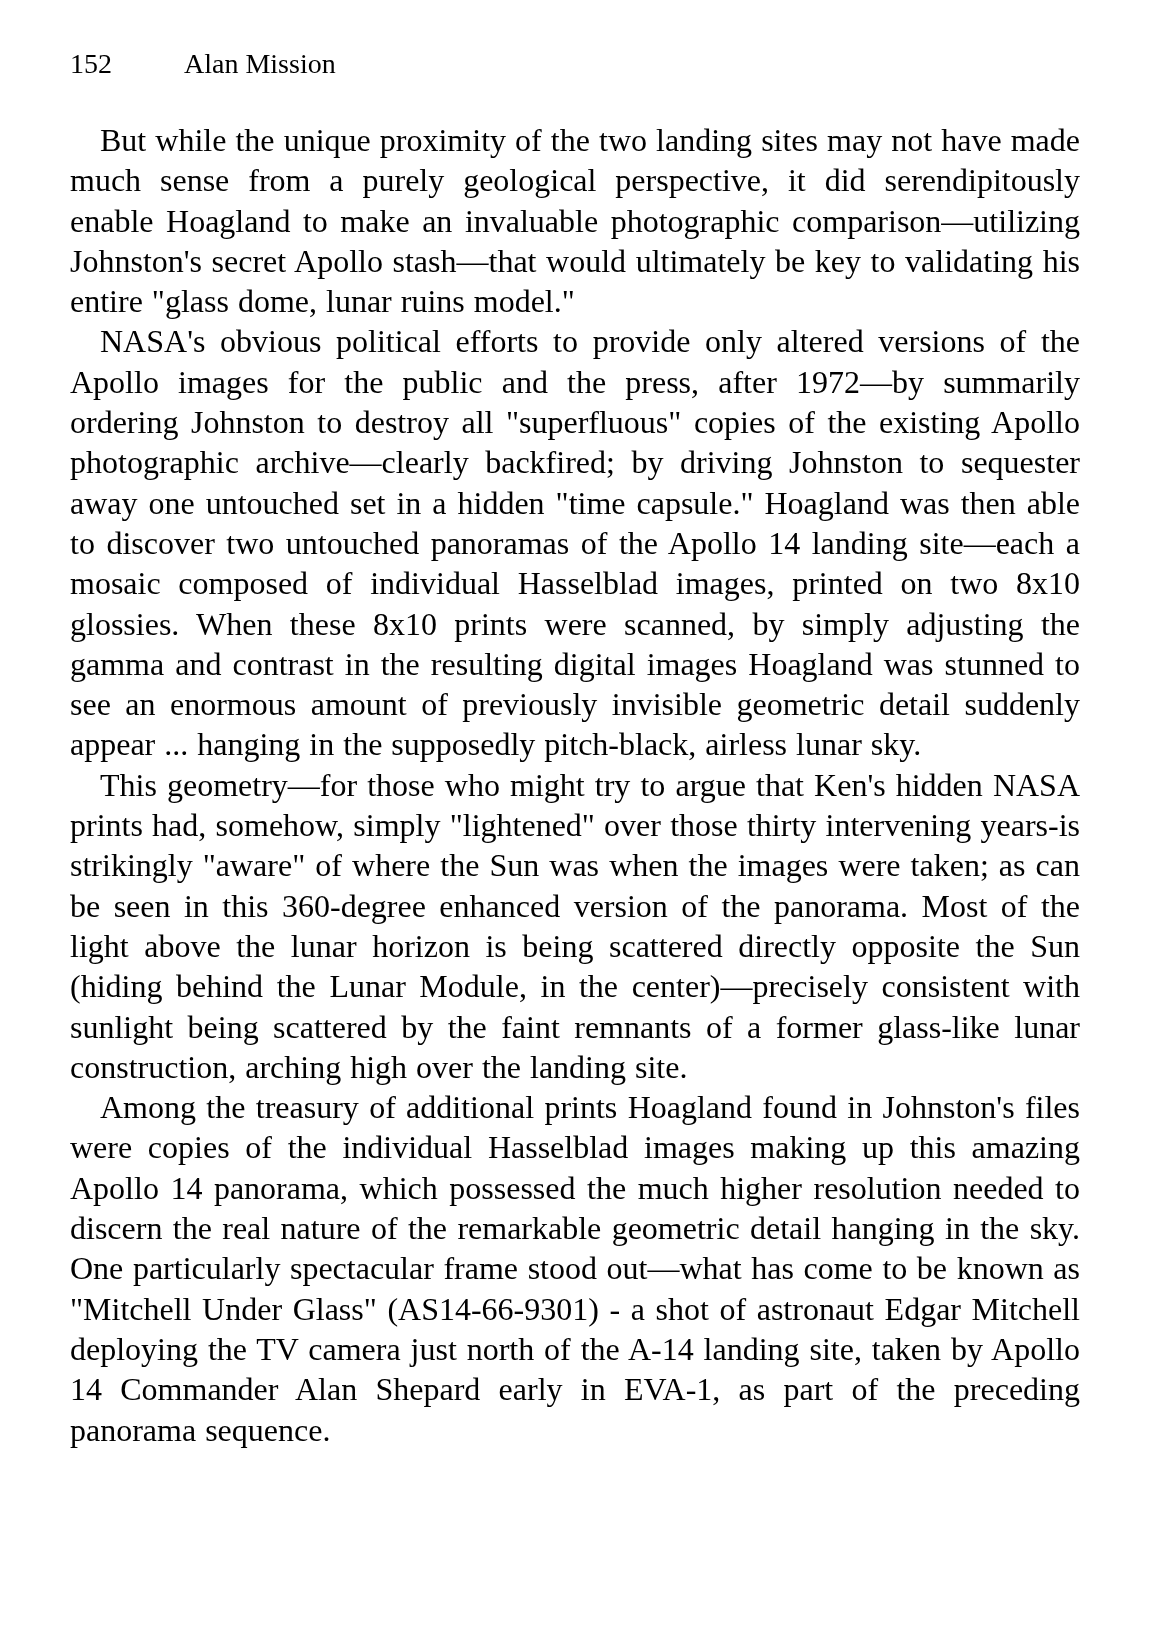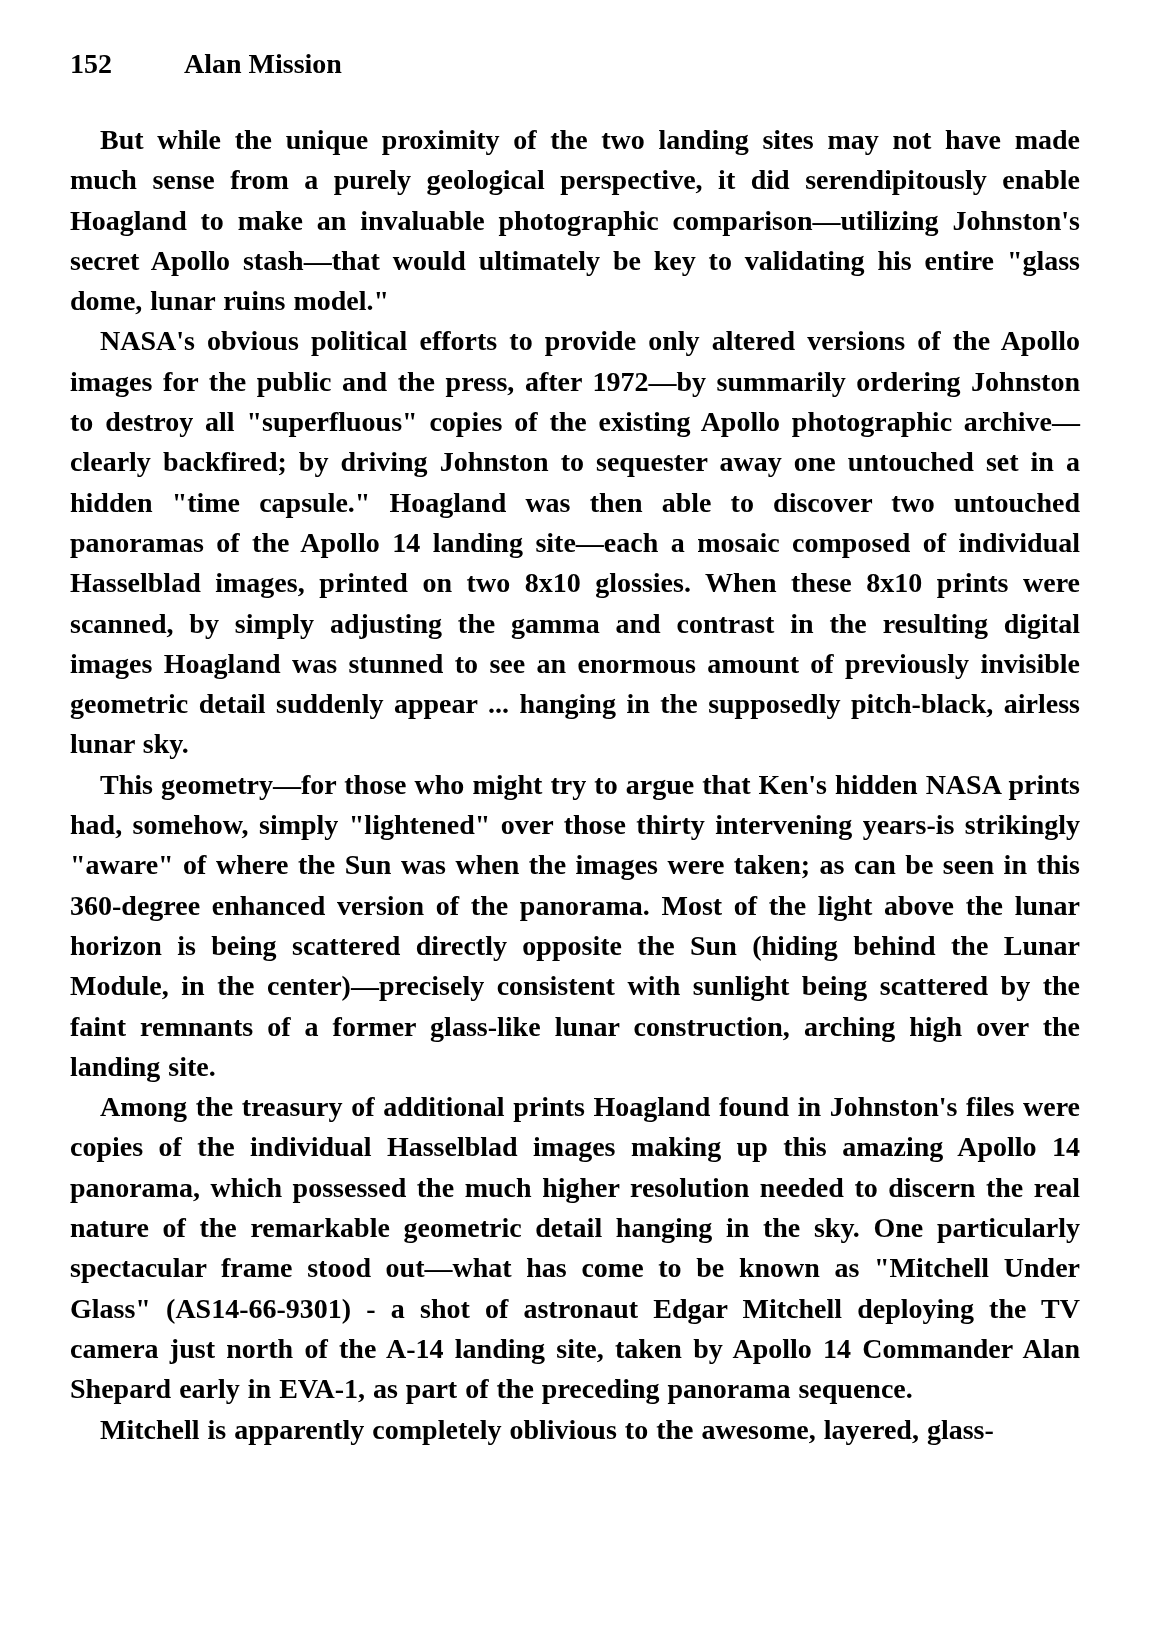--- a/index.html
+++ b/index.html
@@ -13,49 +13,47 @@
     font-family: "Liberation Serif", serif;
     color: #000000;
     overflow: hidden;
   }
   .page {
     box-sizing: border-box;
     width: 1158px;
     height: 1631px;
     padding: 44px 78px 0 70px;
     background: #ffffff;
-    font-weight: bold;
   }
   .header {
     display: flex;
     align-items: baseline;
     font-size: 28px;
     line-height: 40px;
     margin-bottom: 36px;
   }
   .booktitle {
     margin-left: 72px;
   }
   .body-text p {
     margin: 0;
-    font-size: 28px;
+    font-size: 32px;
     line-height: 40.3px;
     text-align: justify;
     text-indent: 30px;
     word-spacing: 1px;
   }
 </style>
 </head>
 <body>
 
 <div class="page">
   <div class="header">
     <span class="pagenum">152</span>
     <span class="booktitle">Alan Mission</span>
   </div>
   <div class="body-text">
     <p>But while the unique proximity of the two landing sites may not have made much sense from a purely geological perspective, it did serendipitously enable Hoagland to make an invaluable photographic comparison—utilizing Johnston's secret Apollo stash—that would ultimately be key to validating his entire "glass dome, lunar ruins model."</p>
     <p>NASA's obvious political efforts to provide only altered versions of the Apollo images for the public and the press, after 1972—by summarily ordering Johnston to destroy all "superfluous" copies of the existing Apollo photographic archive—clearly backfired; by driving Johnston to sequester away one untouched set in a hidden "time capsule." Hoagland was then able to discover two untouched panoramas of the Apollo 14 landing site—each a mosaic composed of individual Hasselblad images, printed on two 8x10 glossies. When these 8x10 prints were scanned, by simply adjusting the gamma and contrast in the resulting digital images Hoagland was stunned to see an enormous amount of previously invisible geometric detail suddenly appear ... hanging in the supposedly pitch-black, airless lunar sky.</p>
     <p>This geometry—for those who might try to argue that Ken's hidden NASA prints had, somehow, simply "lightened" over those thirty intervening years-is strikingly "aware" of where the Sun was when the images were taken; as can be seen in this 360-degree enhanced version of the panorama. Most of the light above the lunar horizon is being scattered directly opposite the Sun (hiding behind the Lunar Module, in the center)—precisely consistent with sunlight being scattered by the faint remnants of a former glass-like lunar construction, arching high over the landing site.</p>
     <p>Among the treasury of additional prints Hoagland found in Johnston's files were copies of the individual Hasselblad images making up this amazing Apollo 14 panorama, which possessed the much higher resolution needed to discern the real nature of the remarkable geometric detail hanging in the sky. One particularly spectacular frame stood out—what has come to be known as "Mitchell Under Glass" (AS14-66-9301) - a shot of astronaut Edgar Mitchell deploying the TV camera just north of the A-14 landing site, taken by Apollo 14 Commander Alan Shepard early in EVA-1, as part of the preceding panorama sequence.</p>
-    <p>Mitchell is apparently completely oblivious to the awesome, layered, glass-</p>
   </div>
 </div>
 
 </body></html>

